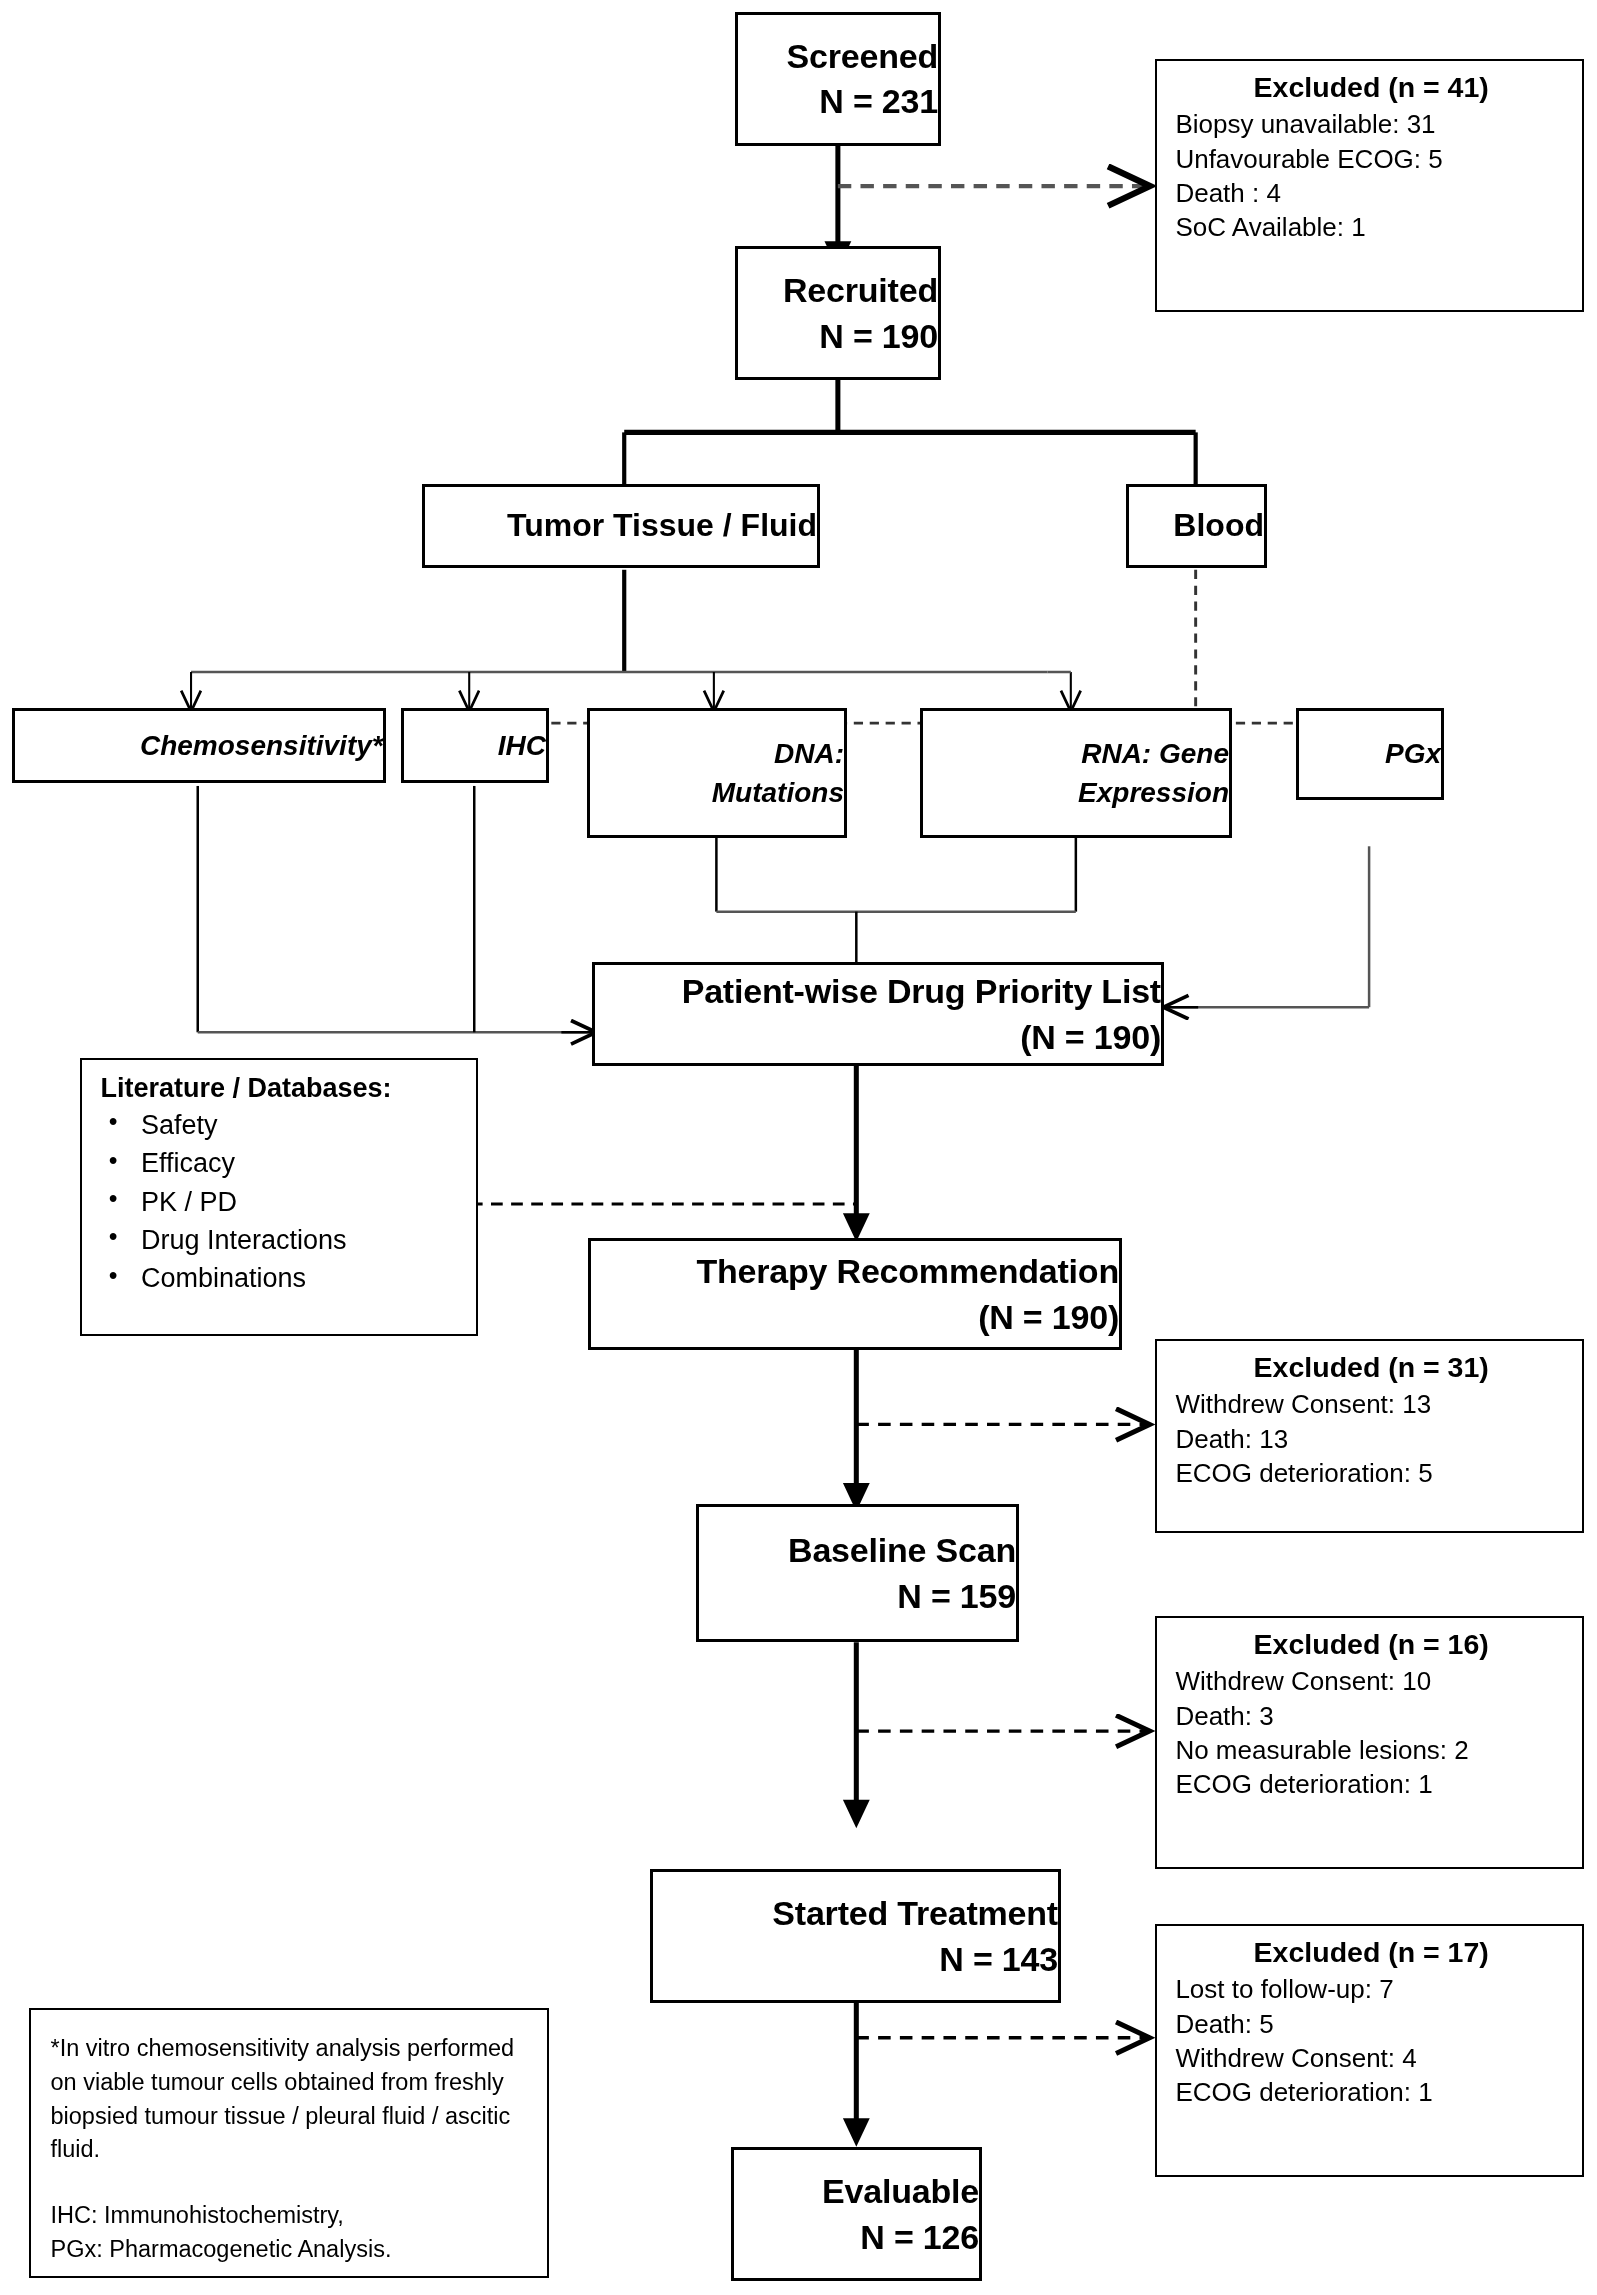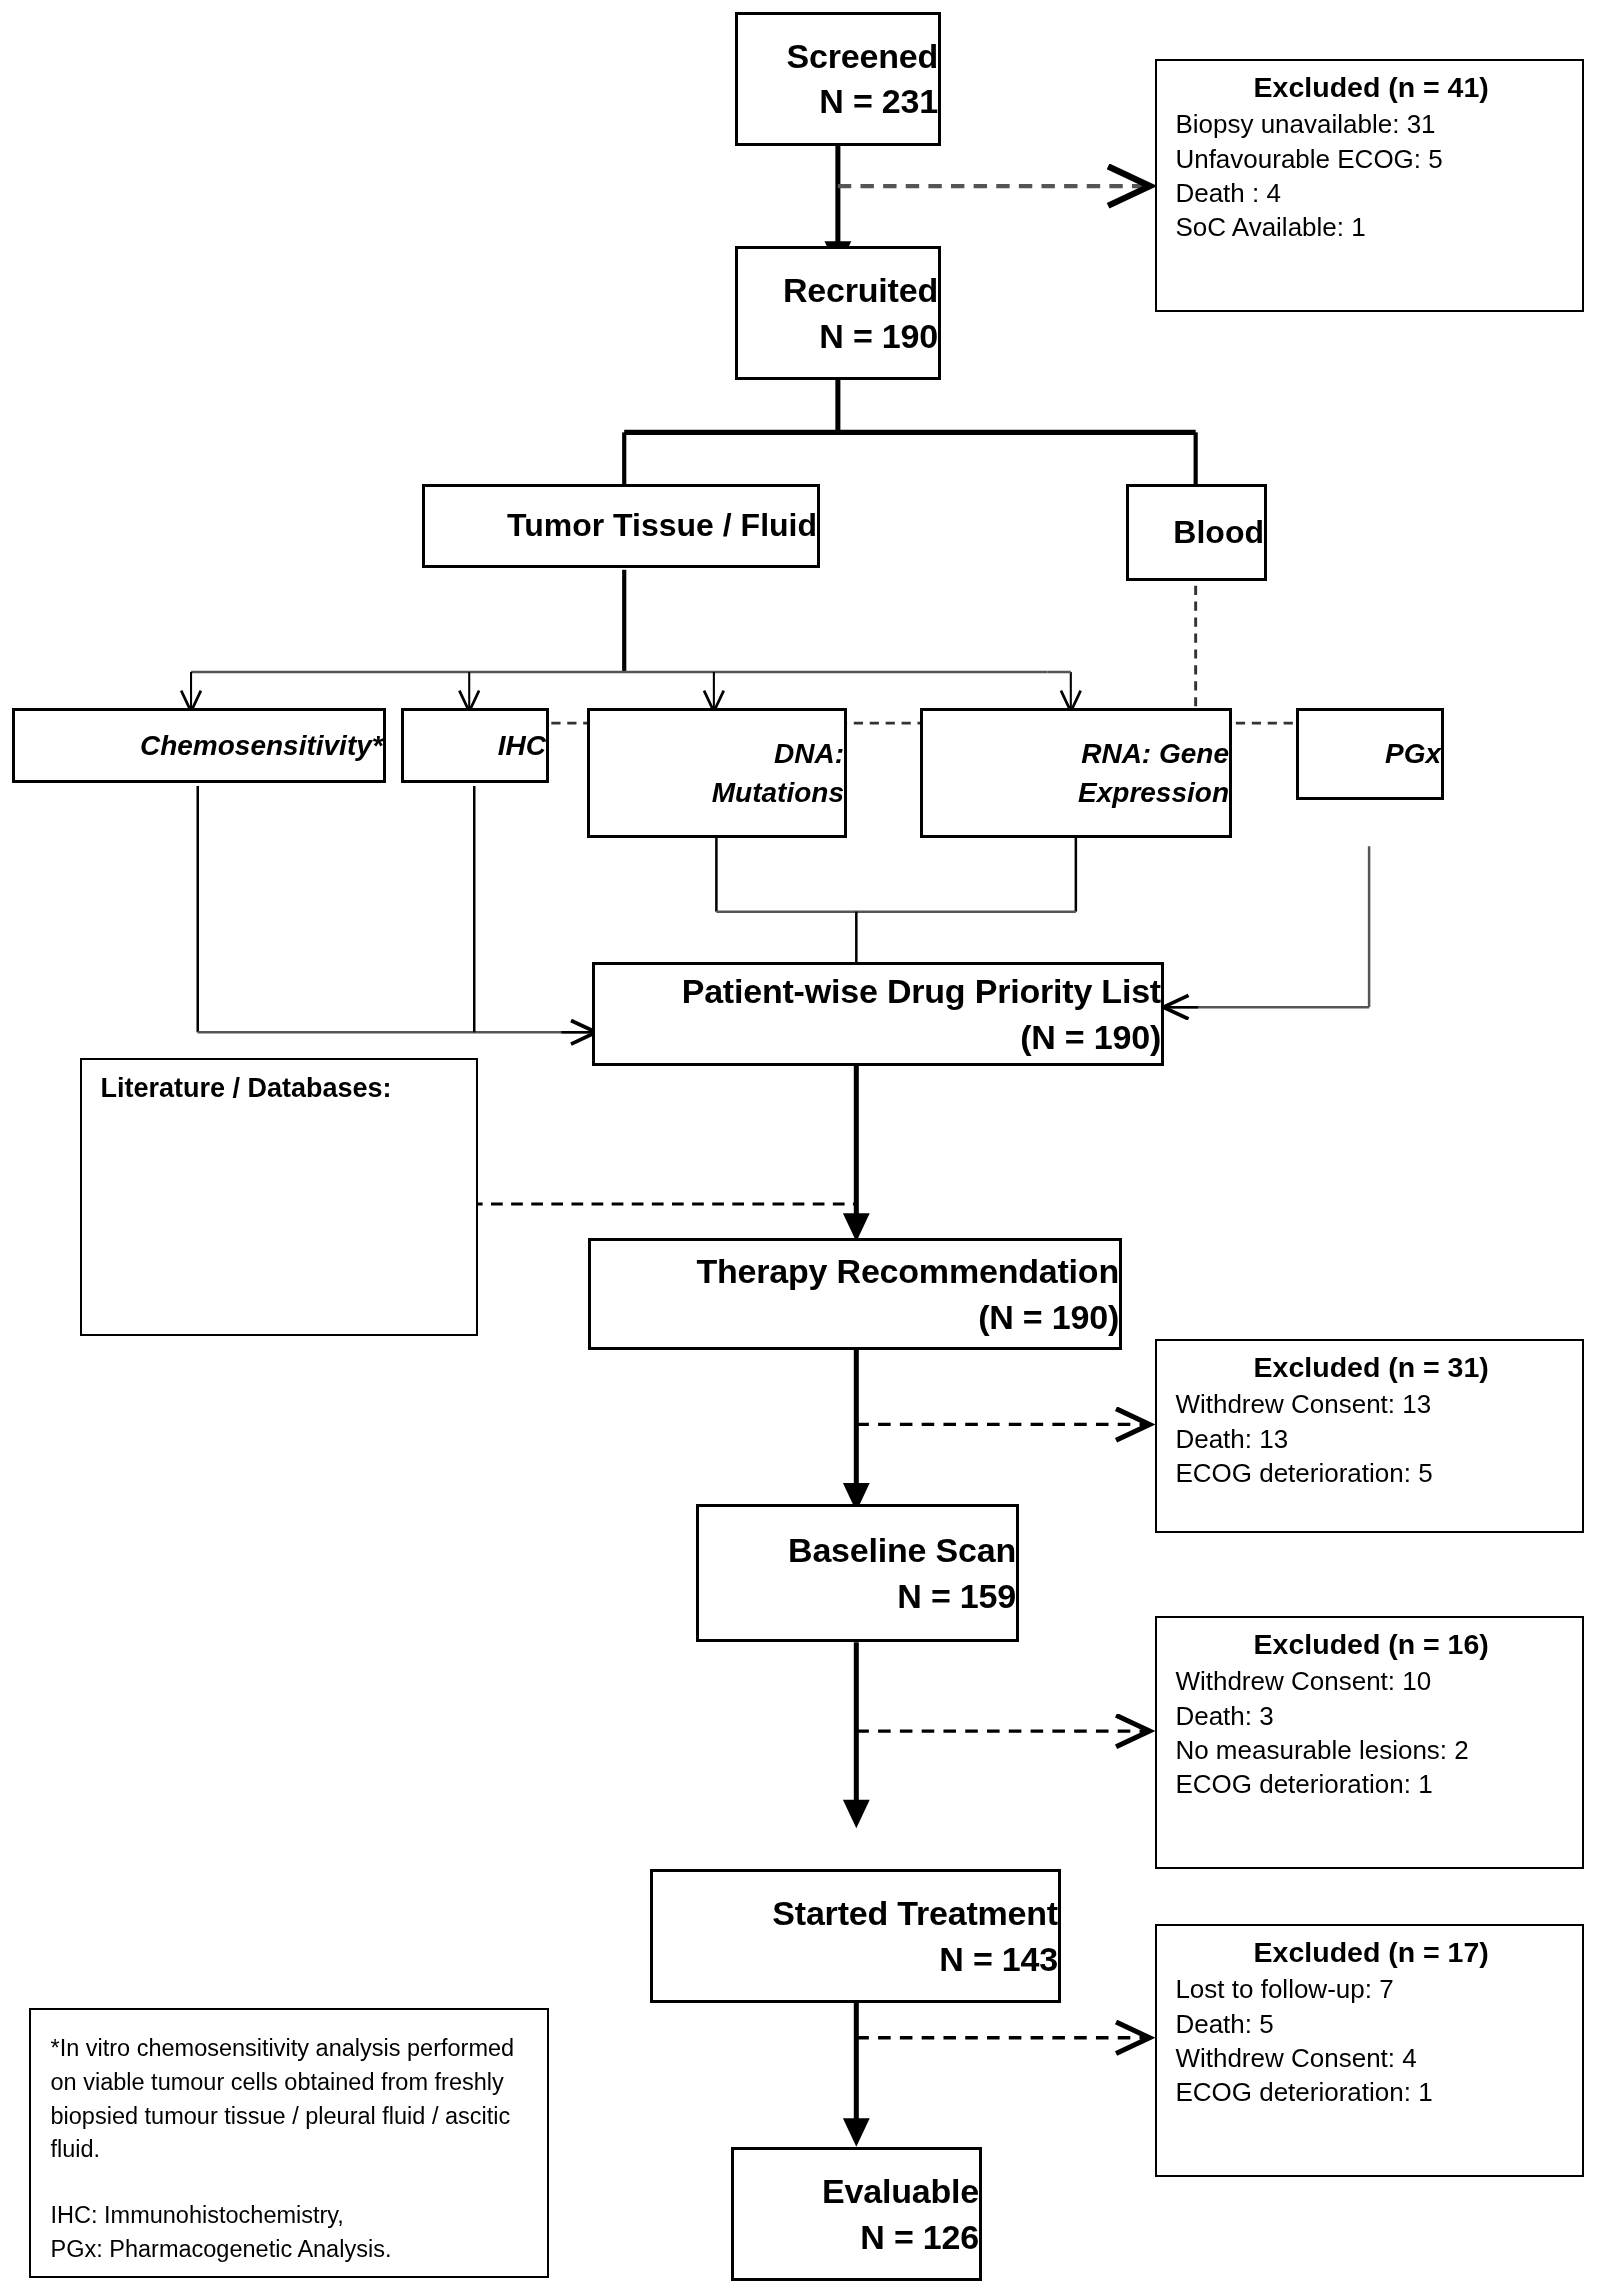--- a/index.html
+++ b/index.html
@@ -232,21 +232,21 @@
 
   <div class="node node-main two" style="left:735px; top:246px; width:206px; height:134px;">
     <span class="ln">Recruited</span>
     <span class="ln">N = 190</span>
   </div>
 
   <div class="node node-src" style="left:422px; top:484px; width:398px; height:84px;">
     <span class="ln">Tumor Tissue / Fluid</span>
   </div>
 
-  <div class="node node-src" style="left:1126px; top:484px; width:141px; height:97px;">
+  <div class="node node-src" style="left:1126px; top:484px; width:141px; height:84px;">
     <span class="ln">Blood</span>
   </div>
 
   <div class="node node-assay" style="left:11.7px; top:708px; width:374px; height:75px;">
     <span class="ln">Chemosensitivity*</span>
   </div>
 
   <div class="node node-assay" style="left:401px; top:708px; width:148px; height:75px;padding-left:26px;">
     <span class="ln">IHC</span>
   </div>
@@ -293,20 +293,27 @@
   <div class="panel" style="left:1155px; top:59px; width:429px; height:253px;">
     <div class="head">Excluded (n = 41)</div>
     <div class="row">Biopsy unavailable: 31</div>
     <div class="row">Unfavourable ECOG: 5</div>
     <div class="row">Death : 4</div>
     <div class="row">SoC Available: 1</div>
   </div>
 
   <div class="panel panel-lit" style="left:80px; top:1058px; width:398px; height:278px; padding:13.4px 11.7px 11.7px 15px;">
     <div class="head">Literature / Databases:</div>
+    <ul>
+      <li>Safety</li>
+      <li>Efficacy</li>
+      <li>PK / PD</li>
+      <li>Drug Interactions</li>
+      <li>Combinations</li>
+    </ul>
   </div>
 
   <div class="panel" style="left:1155px; top:1339px; width:429px; height:194px;">
     <div class="head">Excluded (n = 31)</div>
     <div class="row">Withdrew Consent: 13</div>
     <div class="row">Death: 13</div>
     <div class="row">ECOG deterioration: 5</div>
   </div>
 
   <div class="panel" style="left:1155px; top:1616px; width:429px; height:253px;">

